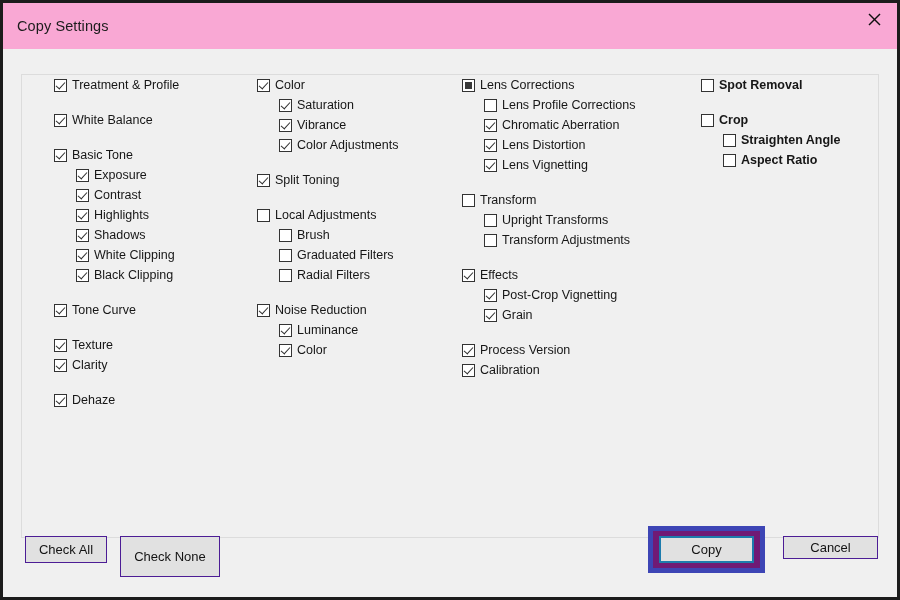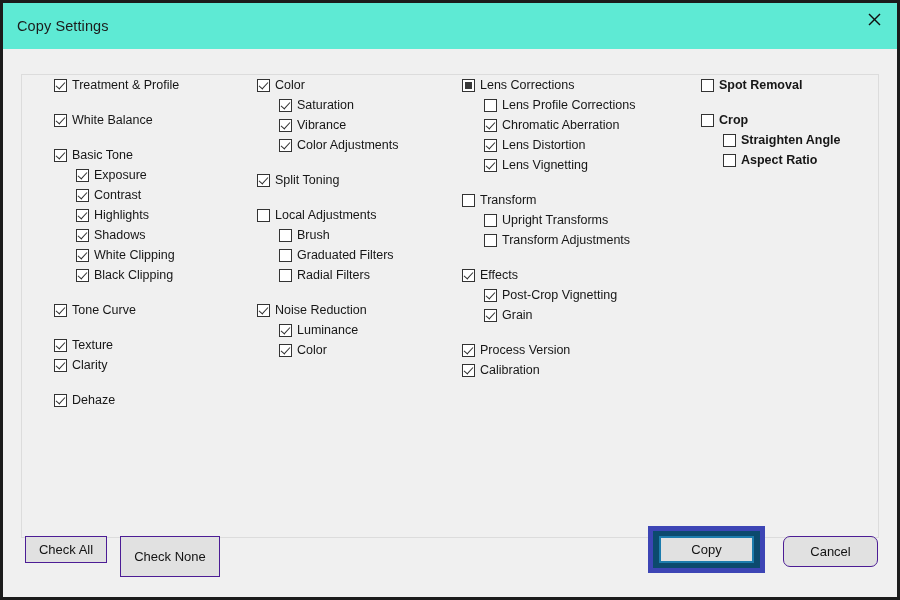--- a/index.html
+++ b/index.html
@@ -24,21 +24,21 @@
     border: 3px solid #1b1b1b;
     background: #f0f0f0;
     display: flex;
     flex-direction: column;
   }
 
   
   #titlebar {
     height: 46px;
     min-height: 33px;
-    background: #5eead4;
+    background: #f9a8d4;
     display: flex;
     align-items: center;
     position: relative;
   }
   #title-text {
     font-size: 14.5px;
     color: #1c1c1c;
     margin-left: 14px;
     letter-spacing: .1px;
     user-select: none;
@@ -149,32 +149,32 @@
     font-size: 13px;
     color: #131313;
     display: flex;
     align-items: center;
     justify-content: center;
     cursor: default;
     user-select: none;
   }
   #btn-check-all  { left: 22px;  top: 13px; width: 82px;  height: 27px; }
   #btn-check-none { left: 117px; top: 13px; width: 100px; height: 41px; }
-  #btn-cancel     { right: 19px; top: 13px; width: 95px;  height: 31px; border-radius: 7px; }
+  #btn-cancel     { right: 19px; top: 13px; width: 95px;  height: 23px; }
 
   
   #copy-focus-ring {
     position: absolute;
     right: 132px;
     top: 3px;
     width: 117px;
     height: 47px;
     box-sizing: border-box;
     border: 5px solid #3d45b5;
-    background: #0c4a6e;
+    background: #701a75;
     display: flex;
     align-items: center;
     justify-content: center;
   }
   #btn-copy {
     position: relative;
     width: 95px;
     height: 27px;
     box-sizing: border-box;
     background: #e1e1e1;

